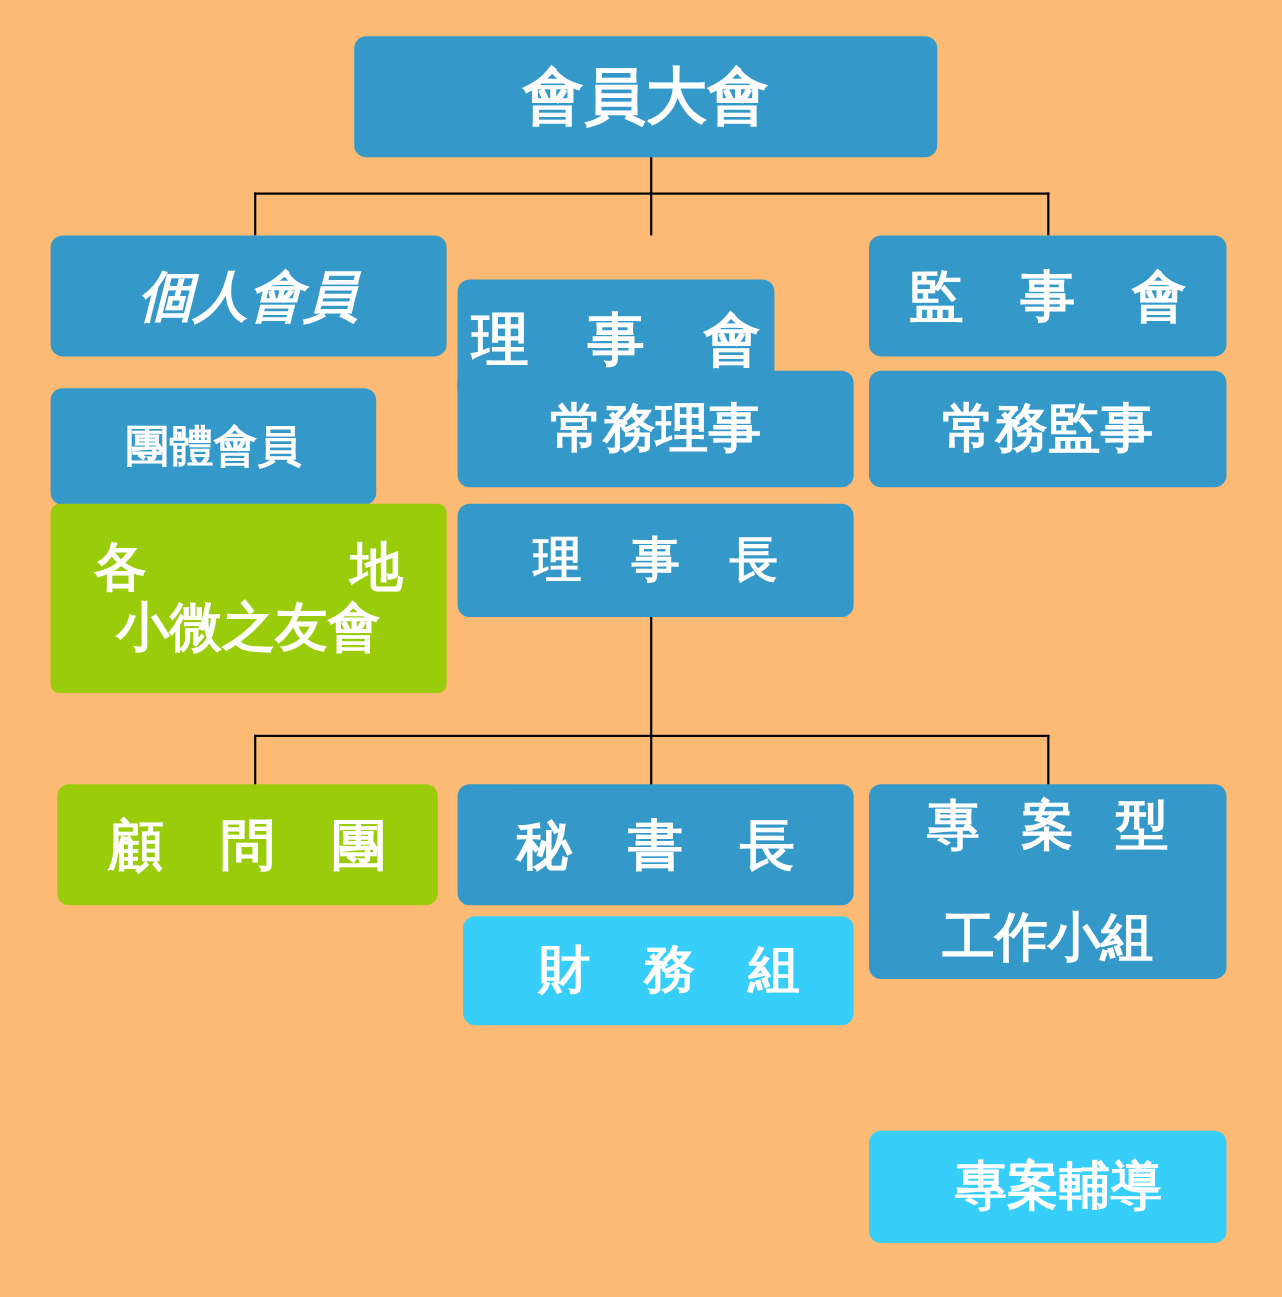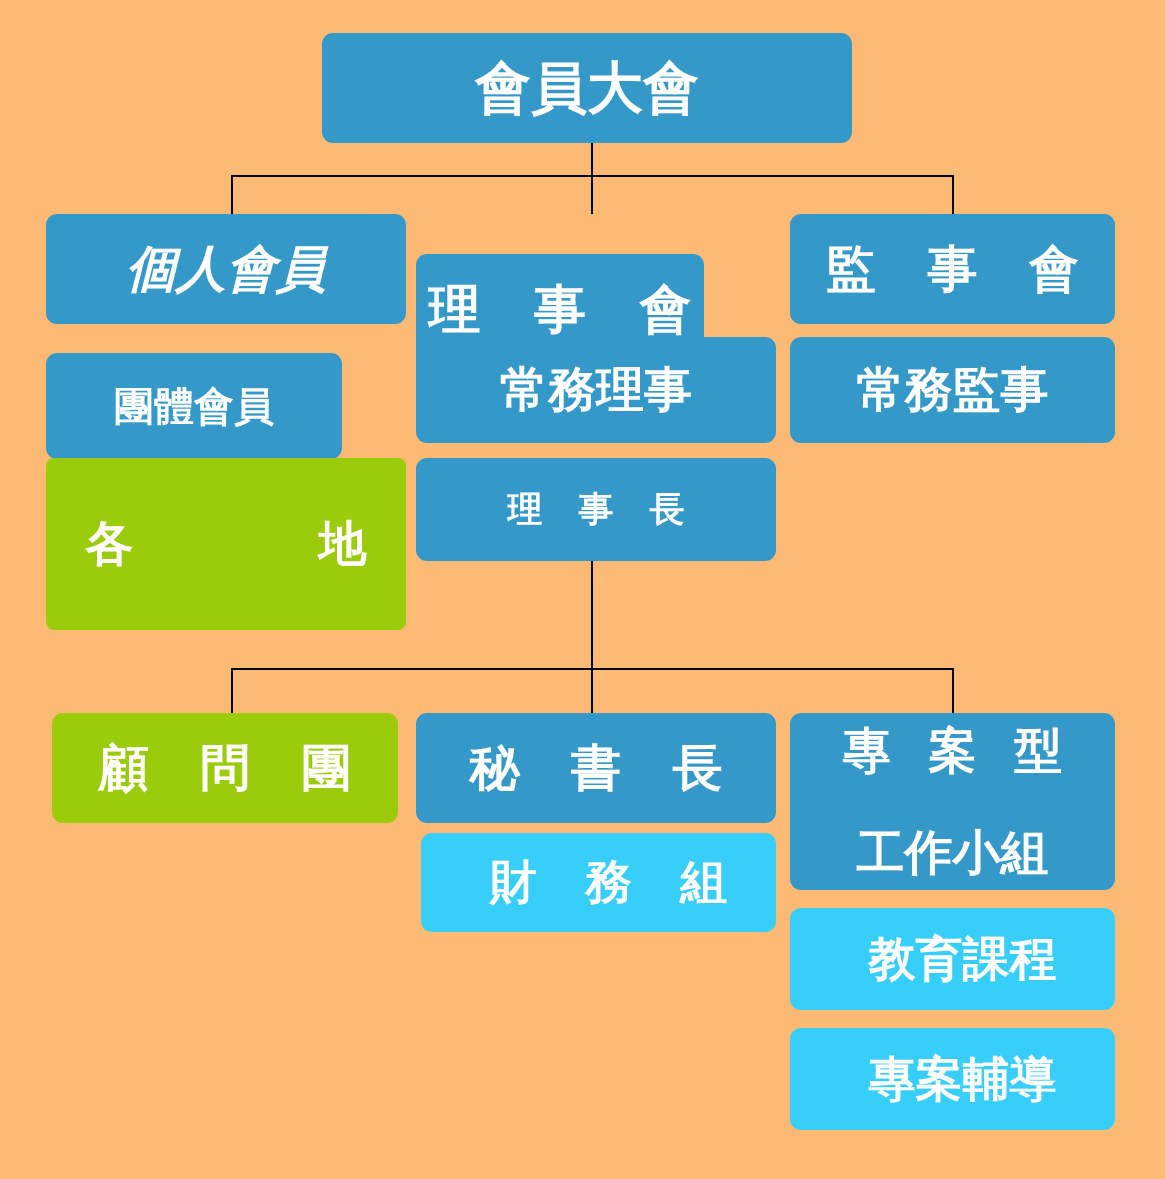--- a/index.html
+++ b/index.html
@@ -86,31 +86,32 @@
 
   <div class="node fill-blue" style="left:46px; top:353px; width:296px; height:106px; font-size:40px;">
     <span class="line">團體會員</span>
   </div>
 
   <div class="node fill-green justify" style="left:46px; top:458px; width:360px; height:172px; font-size:48px; border-radius:8px;">
     <span class="line">
       <span>各</span>
       <span>地</span>
     </span>
+    <span class="line" style="display:block; width:auto;">小微之友會</span>
   </div>
 
   <div class="node fill-blue spread-1" style="left:416px; top:214px; width:288px; height:110px; font-size:52px;margin-top:40px;">
     <span class="line">理 事 會</span>
   </div>
 
   <div class="node fill-blue" style="left:416px; top:337px; width:360px; height:106px; font-size:48px;">
     <span class="line">常務理事</span>
   </div>
 
-  <div class="node fill-blue spread-1" style="left:416px; top:458px; width:360px; height:103px; font-size:35px;">
+  <div class="node fill-blue spread-1" style="left:416px; top:458px; width:360px; height:103px; font-size:44px;">
     <span class="line">理 事 長</span>
   </div>
 
   <div class="node fill-blue spread-1" style="left:790px; top:214px; width:325px; height:110px; font-size:50px;">
     <span class="line">監 事 會</span>
   </div>
 
   <div class="node fill-blue" style="left:790px; top:337px; width:325px; height:106px; font-size:48px;">
     <span class="line">常務監事</span>
   </div>
@@ -126,21 +127,18 @@
   <div class="node fill-cyan spread-1" style="left:421px; top:833px; width:355px; height:99px; font-size:47px;">
     <span class="line">財 務 組</span>
   </div>
 
 
   <div class="node fill-blue" style="left:790px; top:713px; width:325px; height:177px; font-size:48px;gap:48px;">
     <span class="line" style="letter-spacing:0.22em; text-indent:0.22em;">專 案 型</span>
     <span class="line">工作小組</span>
   </div>
 
-  <div class="node fill-cyan" style="left:790px; top:908px; width:325px; height:102px; font-size:47px;">
-    <span class="line">教育課程</span>
-  </div>
 
   <div class="node fill-cyan" style="left:790px; top:1028px; width:325px; height:102px; font-size:47px;">
     <span class="line">專案輔導</span>
   </div>
 
 </div>
 
 </body></html>

